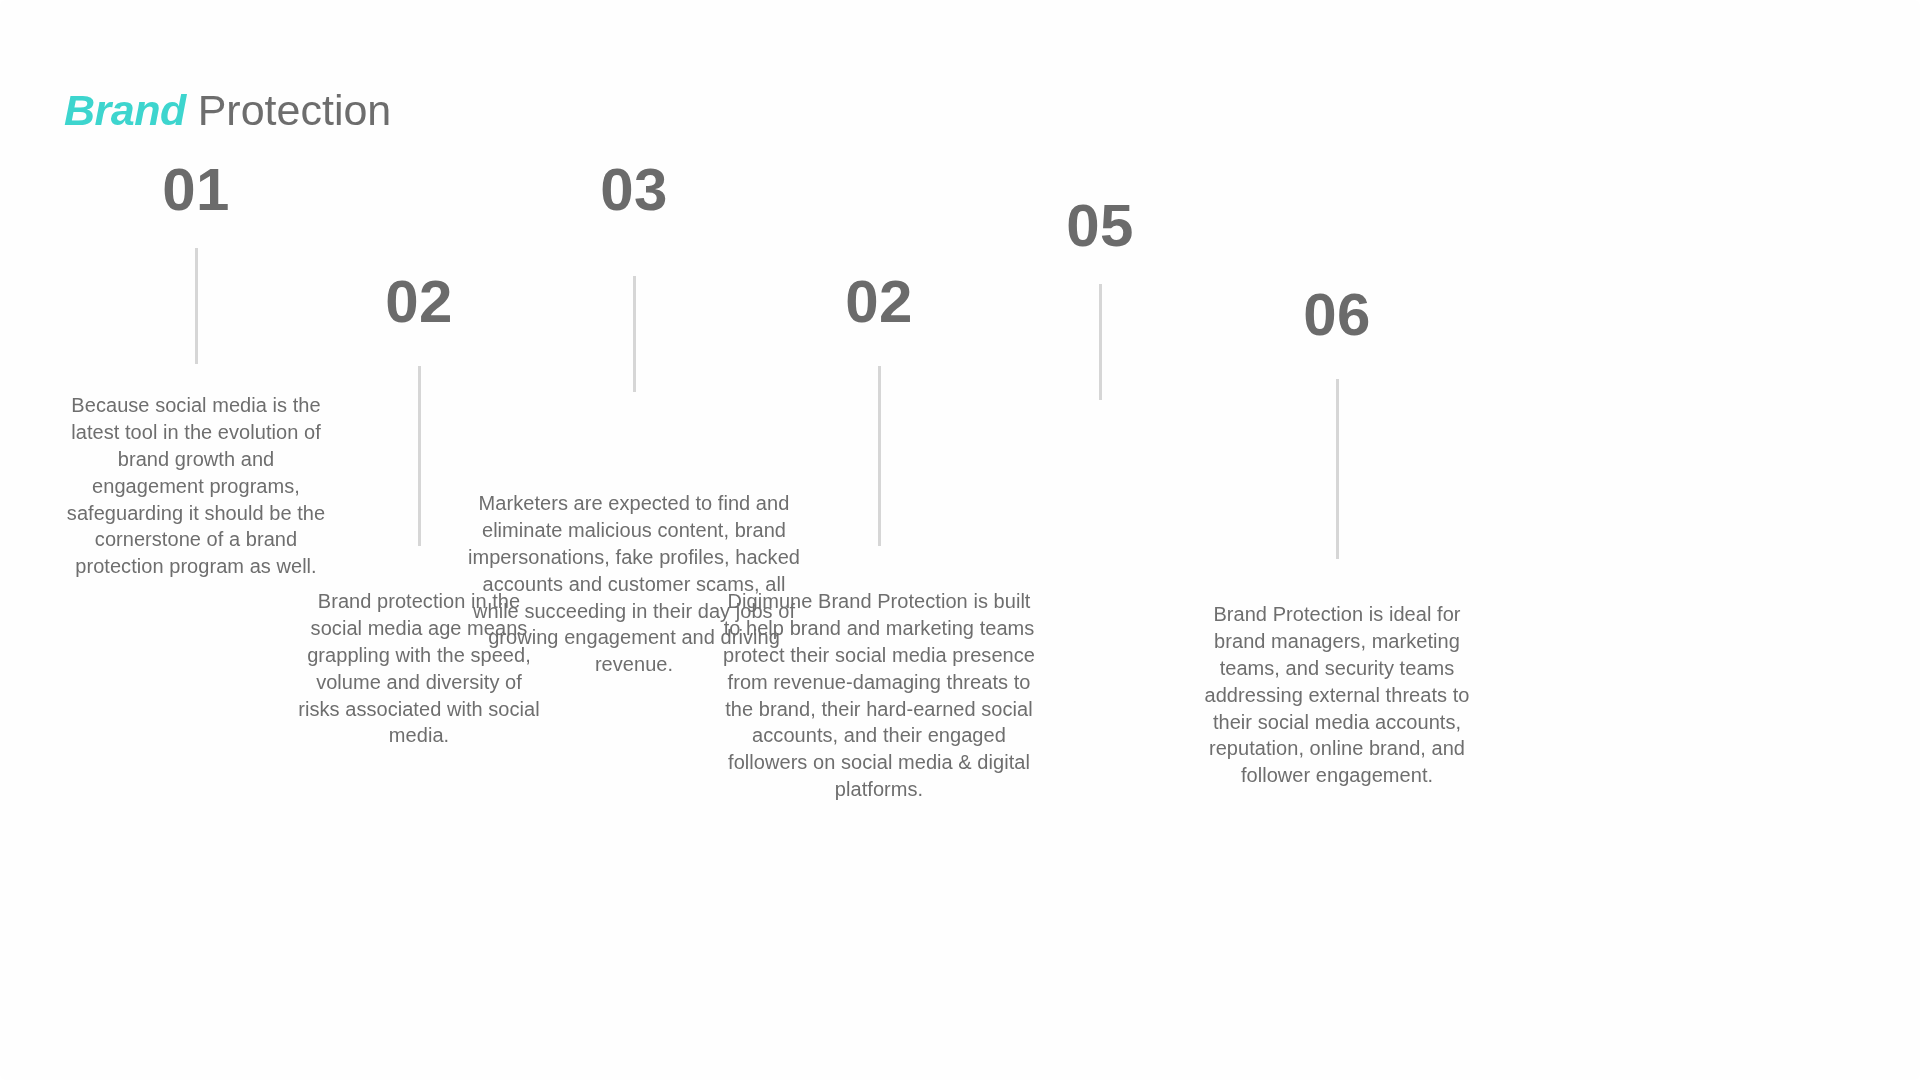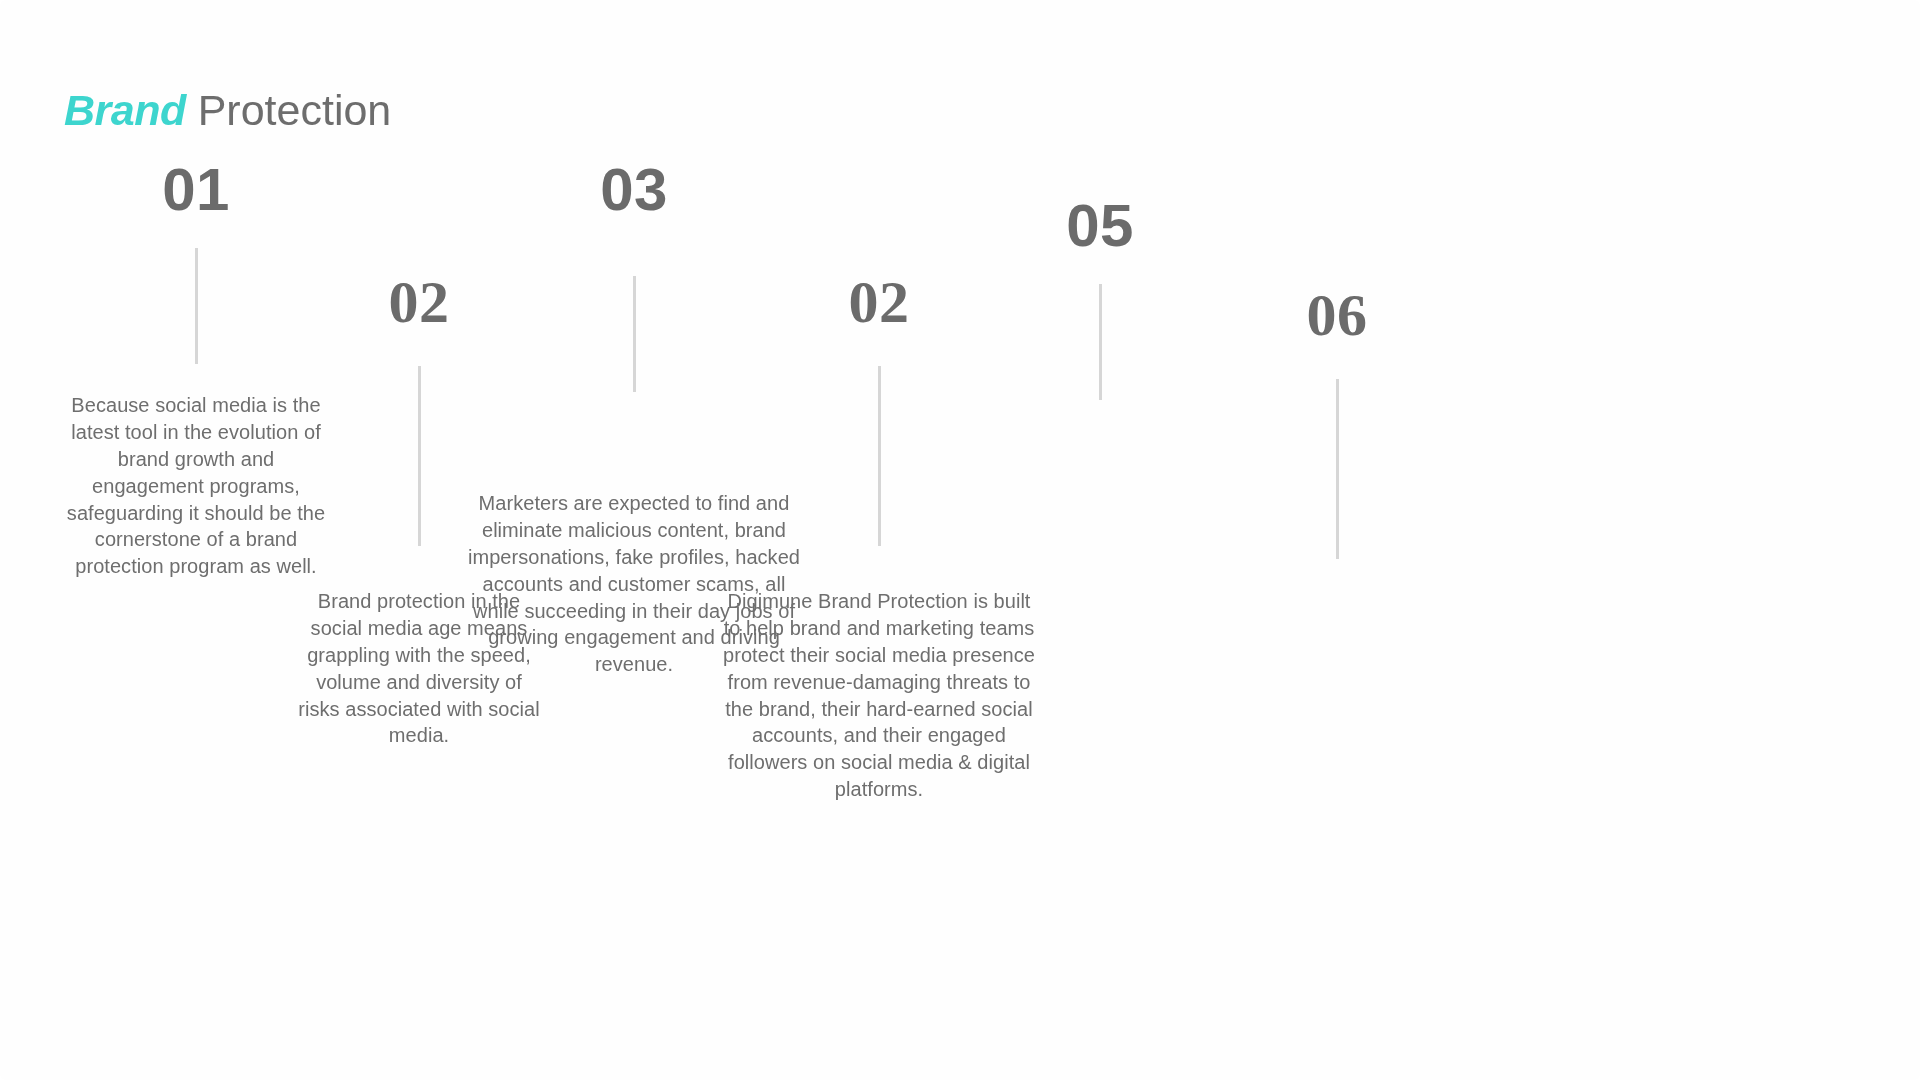--- a/index.html
+++ b/index.html
@@ -69,21 +69,21 @@
     text-align: center;
     font-weight: 400;
     letter-spacing: 0.05px;
   }
   .item-text em { font-style: italic; }
 
   
   .item.top  .item-number { margin-bottom: 28px; }
   .item.top  .item-rule   { height: 116px; margin-bottom: 28px; }
   
-  .item.bottom .item-number { margin-bottom: 34px; font-family: Liberation Serif, serif; }
+  .item.bottom .item-number { margin-bottom: 34px; }
   .item.bottom .item-rule   { height: 180px; margin-bottom: 42px; }
 
   
   #item-01 { left: 26px;   top: 160px; width: 340px; }
   #item-02 { left: 249px;  top: 272px; width: 340px; }
   #item-03 { left: 464px;  top: 160px; width: 340px; gap: 28px; }
   #item-04 { left: 709px;  top: 272px; width: 340px; }
   #item-05 { left: 930px;  top: 160px; width: 340px; margin-top: 36px; }
   #item-06 { left: 1167px; top: 285px; width: 340px; }
 
@@ -132,15 +132,16 @@
   </div>
 
   <div class="item top" id="item-05">
     <div class="item-number">05</div>
     <div class="item-rule"></div>
   </div>
 
   <div class="item bottom" id="item-06">
     <div class="item-number">06</div>
     <div class="item-rule"></div>
+    <div class="item-text"><span>Brand Protection is ideal for brand managers, marketing teams, and security teams addressing external threats to their social media accounts, reputation, online brand, and follower engagement.</span></div>
   </div>
 
 </div>
 
 </body></html>

